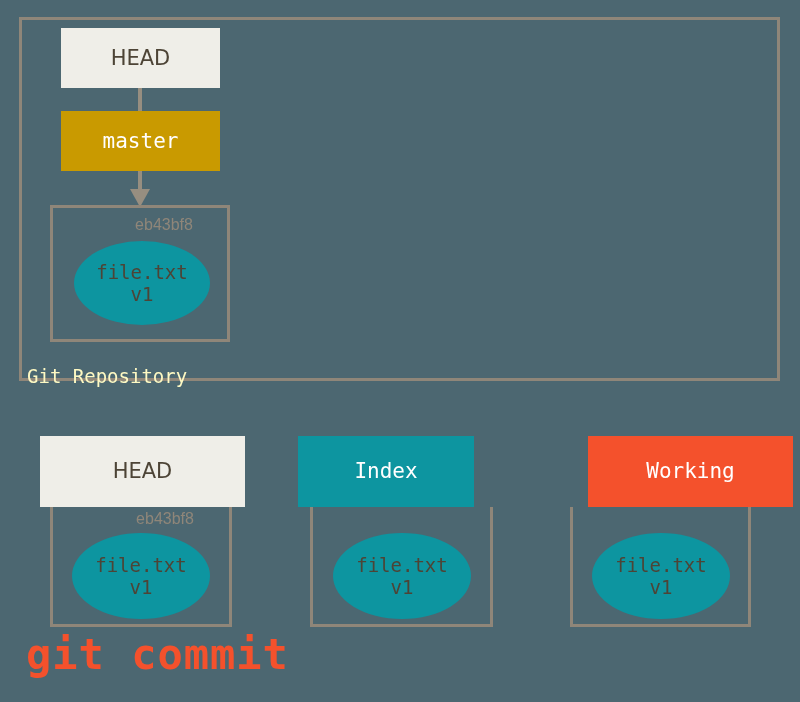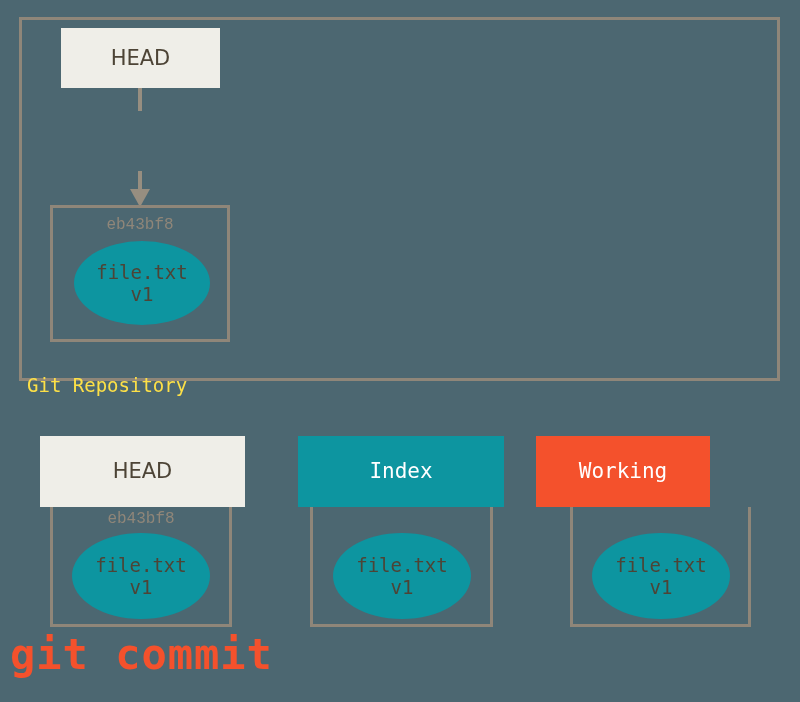--- a/index.html
+++ b/index.html
@@ -28,24 +28,24 @@
     left: 19px;
     top: 17px;
     width: 761px;
     height: 364px;
     border: 3px solid #8f8679;
     box-sizing: border-box;
   }
   .repo-label {
     position: absolute;
     left: 27px;
-    top: 376px;
+    top: 367px;
     font-family: "DejaVu Sans Mono", monospace;
     font-size: 19px;
-    color: #fde047;
+    color: #fef9c3;
     letter-spacing: 0px;
     white-space: nowrap;
     line-height: 1;
   }
 
   
   .lbl-box {
     position: absolute;
     box-sizing: border-box;
     display: flex;
@@ -85,25 +85,26 @@
     border: 3px solid #8f8679;
   }
   .node-box.open-top {
     border-top: none;
   }
 
   .sha-label {
     position: absolute;
     width: 100%;
     text-align: center;
-    font-family: Liberation Mono, monospace;
+    font-family: Liberation Sans, sans-serif;
     font-size: 16px;
     color: #8f8679;
     left: 0;
     line-height: 1;
+    padding-left: 24px;
   }
 
   .blob {
     position: absolute;
     background: #0d95a0;
     border-radius: 50%/50%;
     display: flex;
     flex-direction: column;
     align-items: center;
     justify-content: center;
@@ -125,21 +126,21 @@
     width: 0;
     height: 0;
     border-left: 10px solid transparent;
     border-right: 10px solid transparent;
     border-top: 18px solid #978e80;
   }
 
   
   .cmd-caption {
     position: absolute;
-    left: 10px;
+    left: 26px;
     top: 634px;
     font-family: "DejaVu Sans Mono", monospace;
     font-weight: bold;
     font-size: 42px;
     color: #f4512c;
     letter-spacing: 1px;
     white-space: pre;
     line-height: 1;
   }
 </style>
@@ -148,20 +149,21 @@
 
 <div id="stage">
 
   <div class="repo-box"></div>
   <div class="repo-label">Git Repository</div>
 
   <div class="lbl-box head-box" style="left:61px; top:28px; width:159px; height:60px;">HEAD</div>
 
   <div class="conn-line" style="left:138px; top:88px; height:23px;"></div>
 
+  <div class="lbl-box master-box" style="left:61px; top:111px; width:159px; height:60px;">master</div>
 
   <div class="conn-line" style="left:138px; top:171px; height:20px;"></div>
   <div class="conn-arrow" style="left:130px; top:189px;"></div>
 
   <div class="node-box" style="left:50px; top:205px; width:180px; height:137px;">
     <div class="sha-label" style="top:9px;">eb43bf8</div>
     <div class="blob" style="left:21px; top:33px; width:136px; height:84px;">
       <span>file.txt</span>
       <span>v1</span>
     </div>
@@ -169,29 +171,29 @@
 
   <div class="lbl-box head-box" style="left:40px; top:436px; width:205px; height:71px;">HEAD</div>
   <div class="node-box open-top" style="left:50px; top:507px; width:182px; height:120px;">
     <div class="sha-label" style="top:4px;">eb43bf8</div>
     <div class="blob" style="left:19px; top:26px; width:138px; height:86px;">
       <span>file.txt</span>
       <span>v1</span>
     </div>
   </div>
 
-  <div class="lbl-box index-box" style="left:298px; top:436px; width:206px; height:71px;">Index</div>
+  <div class="lbl-box index-box" style="left:298px; top:436px; width:176px; height:71px;">Index</div>
   <div class="node-box open-top" style="left:310px; top:507px; width:183px; height:120px;">
     <div class="blob" style="left:20px; top:26px; width:138px; height:86px;">
       <span>file.txt</span>
       <span>v1</span>
     </div>
   </div>
 
-  <div class="lbl-box wd-box" style="left:536px; top:436px; width:174px; height:71px; flex-direction:column;">
+  <div class="lbl-box wd-box" style="left:588px; top:436px; width:205px; height:71px; flex-direction:column;">
     <span>Working</span>
   </div>
   <div class="node-box open-top" style="left:570px; top:507px; width:181px; height:120px;">
     <div class="blob" style="left:19px; top:26px; width:138px; height:86px;">
       <span>file.txt</span>
       <span>v1</span>
     </div>
   </div>
 
   <div class="cmd-caption">git commit</div>

